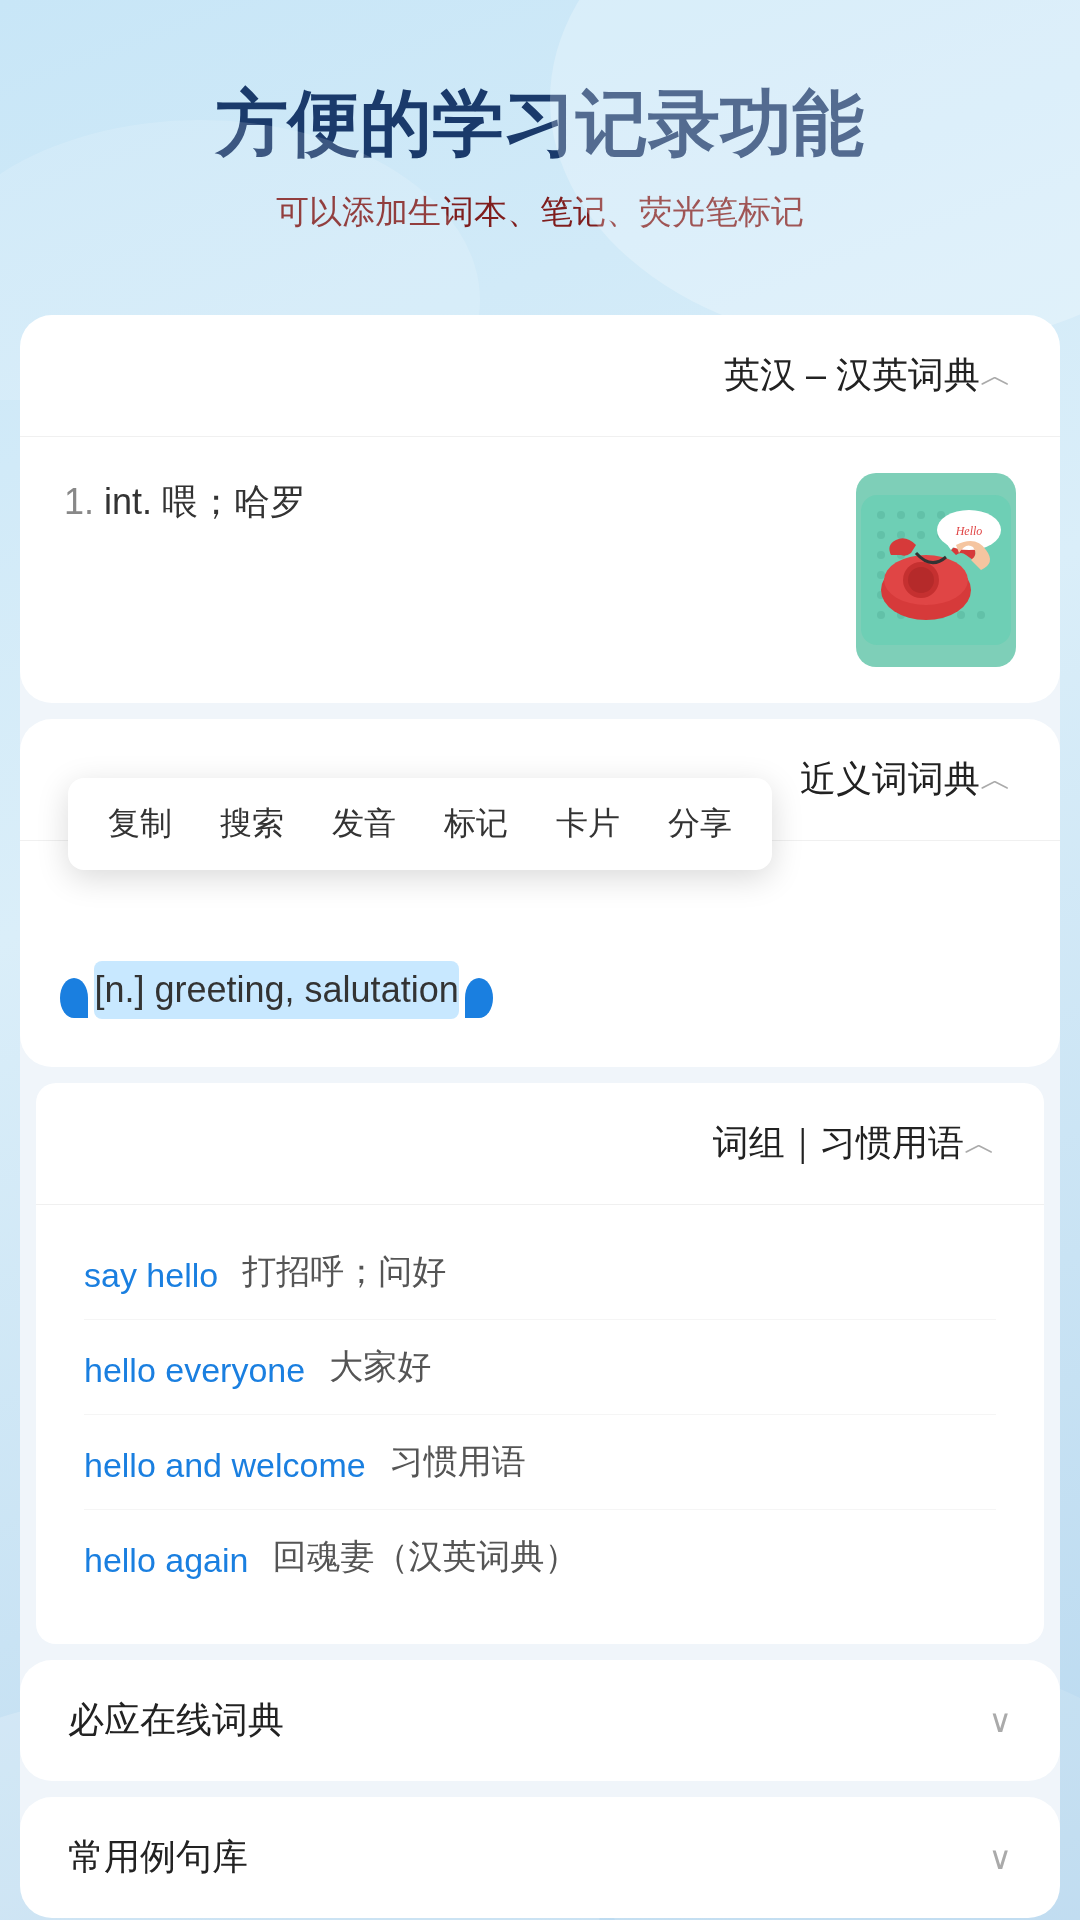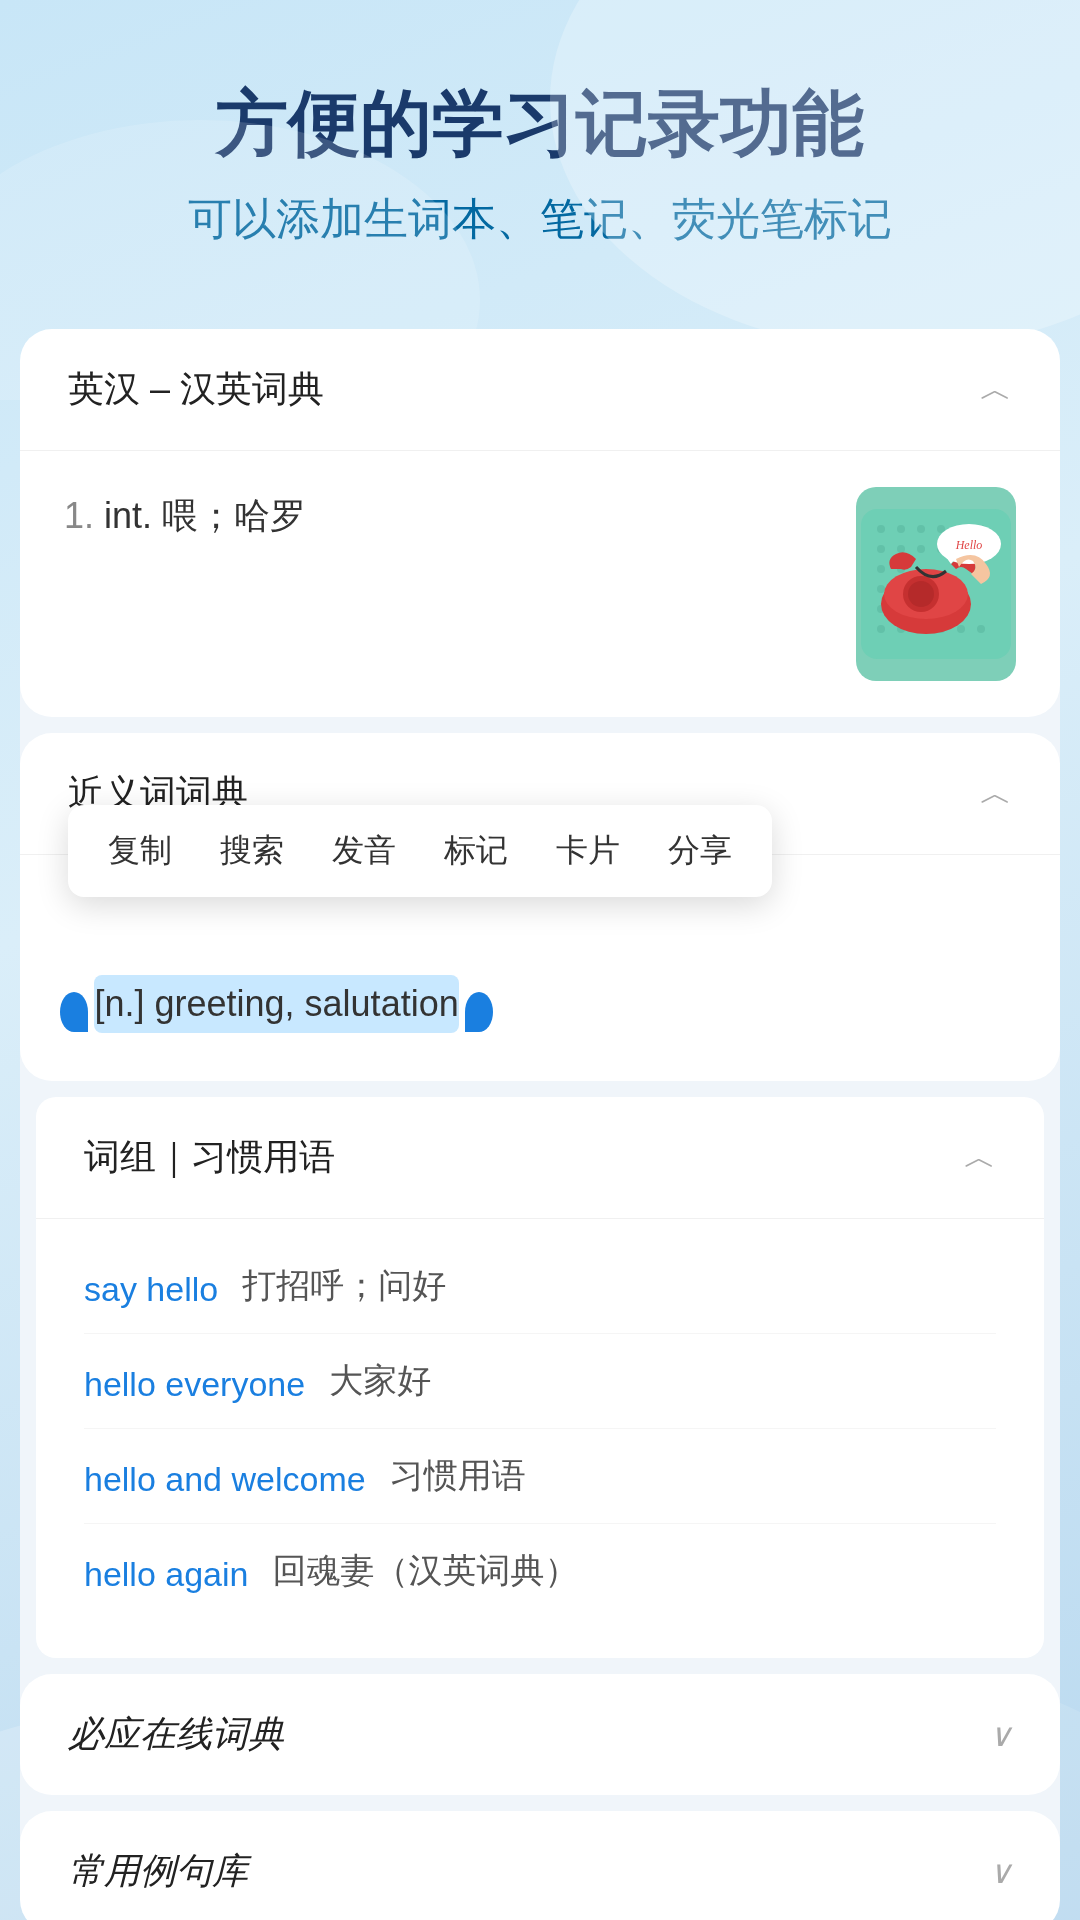--- a/index.html
+++ b/index.html
@@ -37,22 +37,22 @@
 
     .main-title {
       font-size: 72px;
       font-weight: 800;
       color: #1a3a6b;
       line-height: 1.2;
       margin-bottom: 24px;
     }
 
     .sub-title {
-      font-size: 44px;
-      color: #0369a1;
+      font-size: 33px;
+      color: #7f1d1d;
       font-weight: 400;
     }
 
     
     .main-card {
       background: #f0f5fa;
       border-radius: 48px;
       margin: 20px 20px 40px;
       overflow: visible;
       position: relative;
@@ -62,21 +62,21 @@
     .dict-section {
       background: white;
       border-radius: 32px;
       margin: 0 0 16px;
       overflow: hidden;
     }
 
     .section-header {
       display: flex;
       align-items: center;
-      justify-content: space-between;
+      justify-content: flex-end;
       padding: 36px 48px;
       cursor: pointer;
       border-bottom: 1px solid #f0f0f0;
     }
 
     .section-header-title {
       font-size: 36px;
       color: #222;
       font-weight: 500;
     }
@@ -135,21 +135,21 @@
       background: white;
       border-radius: 32px;
       margin: 0 0 16px;
       overflow: visible;
       position: relative;
     }
 
     
     .context-menu {
       position: absolute;
-      top: 72px;
+      top: 59px;
       left: 48px;
       background: white;
       border-radius: 16px;
       box-shadow: 0 8px 32px rgba(0,0,0,0.15);
       display: flex;
       align-items: center;
       padding: 24px 40px;
       gap: 48px;
       z-index: 10;
       white-space: nowrap;
@@ -229,21 +229,20 @@
     .phrase-zh {
       color: #555;
     }
 
     
     .collapsed-section {
       background: white;
       border-radius: 32px;
       margin: 0 0 16px;
       overflow: hidden;
-      font-style: italic;
     }
 
     .collapsed-header {
       display: flex;
       align-items: center;
       justify-content: space-between;
       padding: 36px 48px;
     }
 
     .chevron-down {

